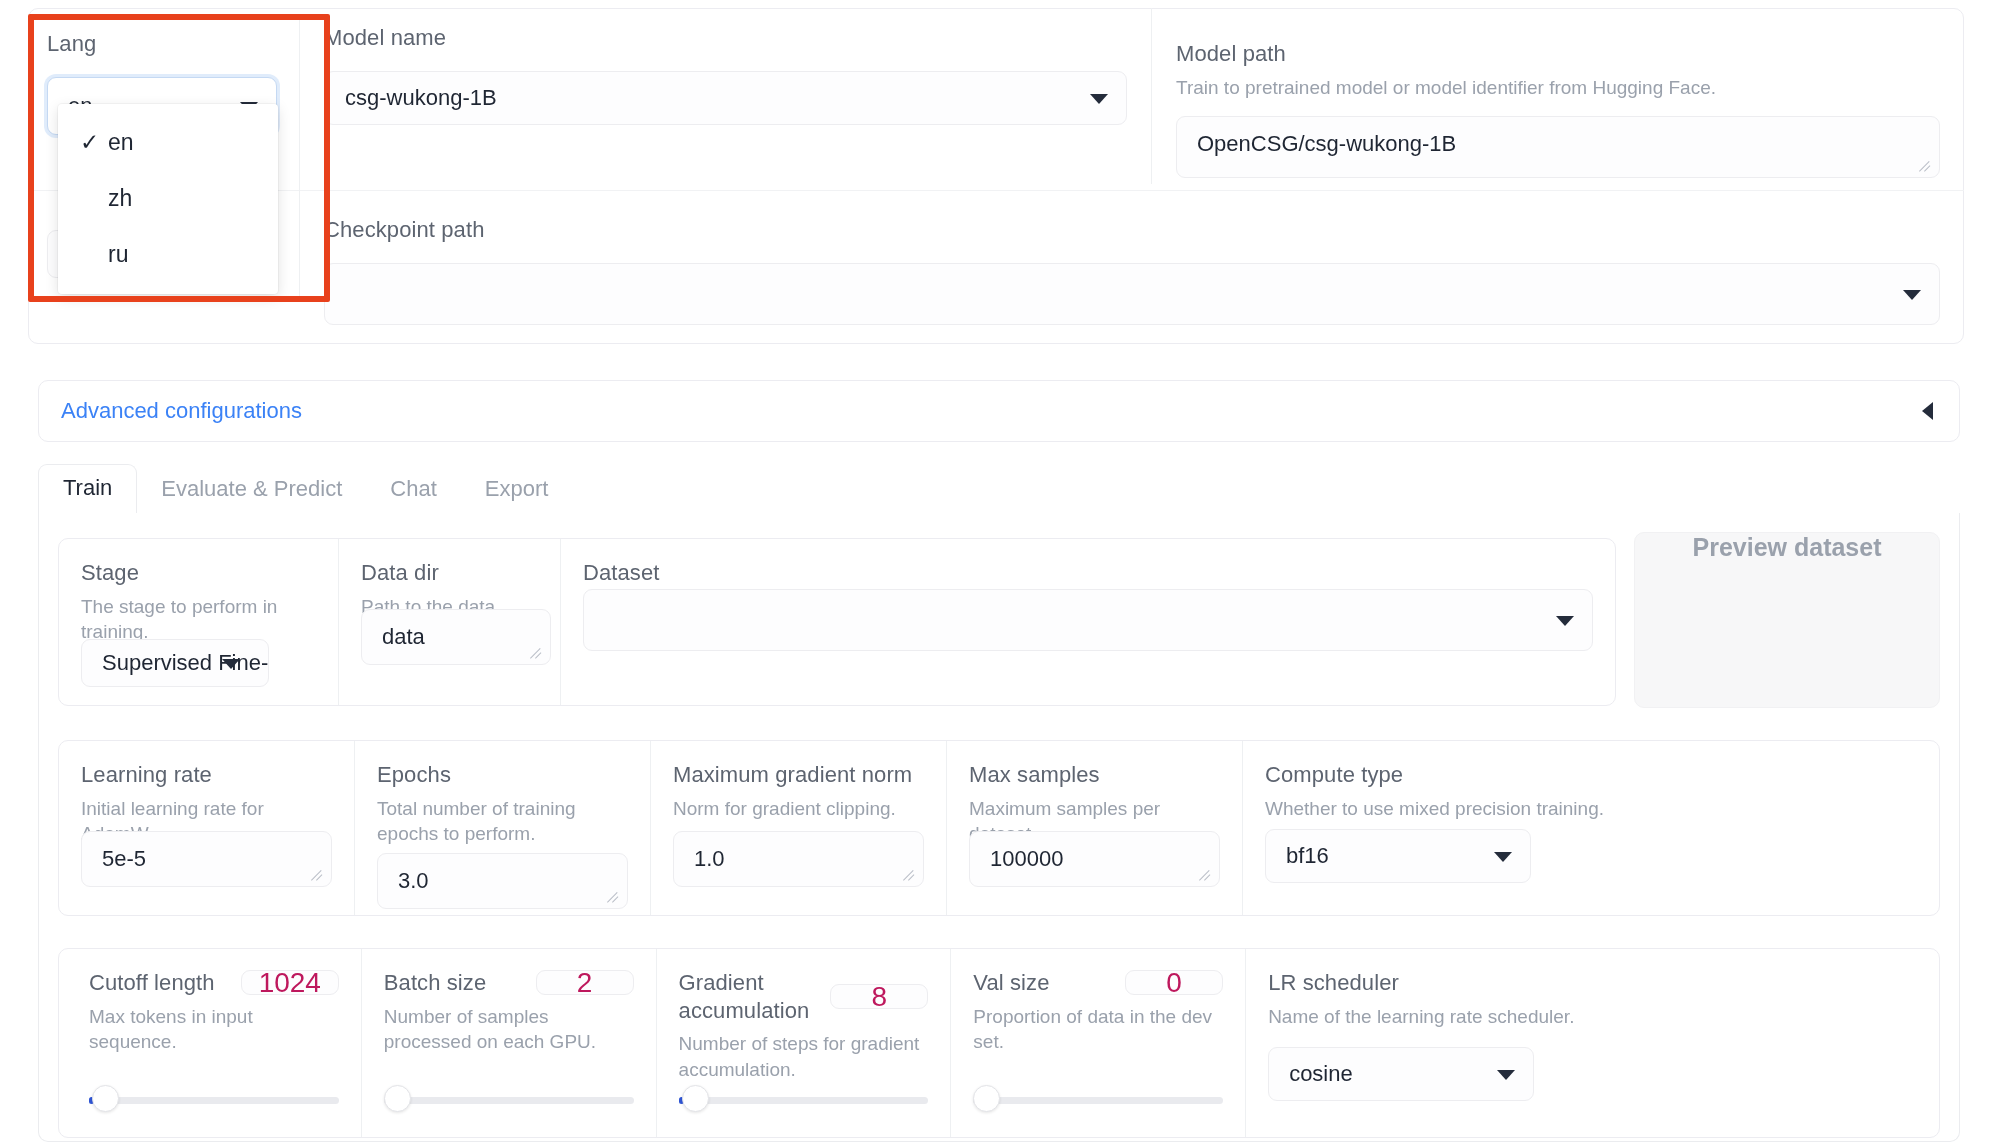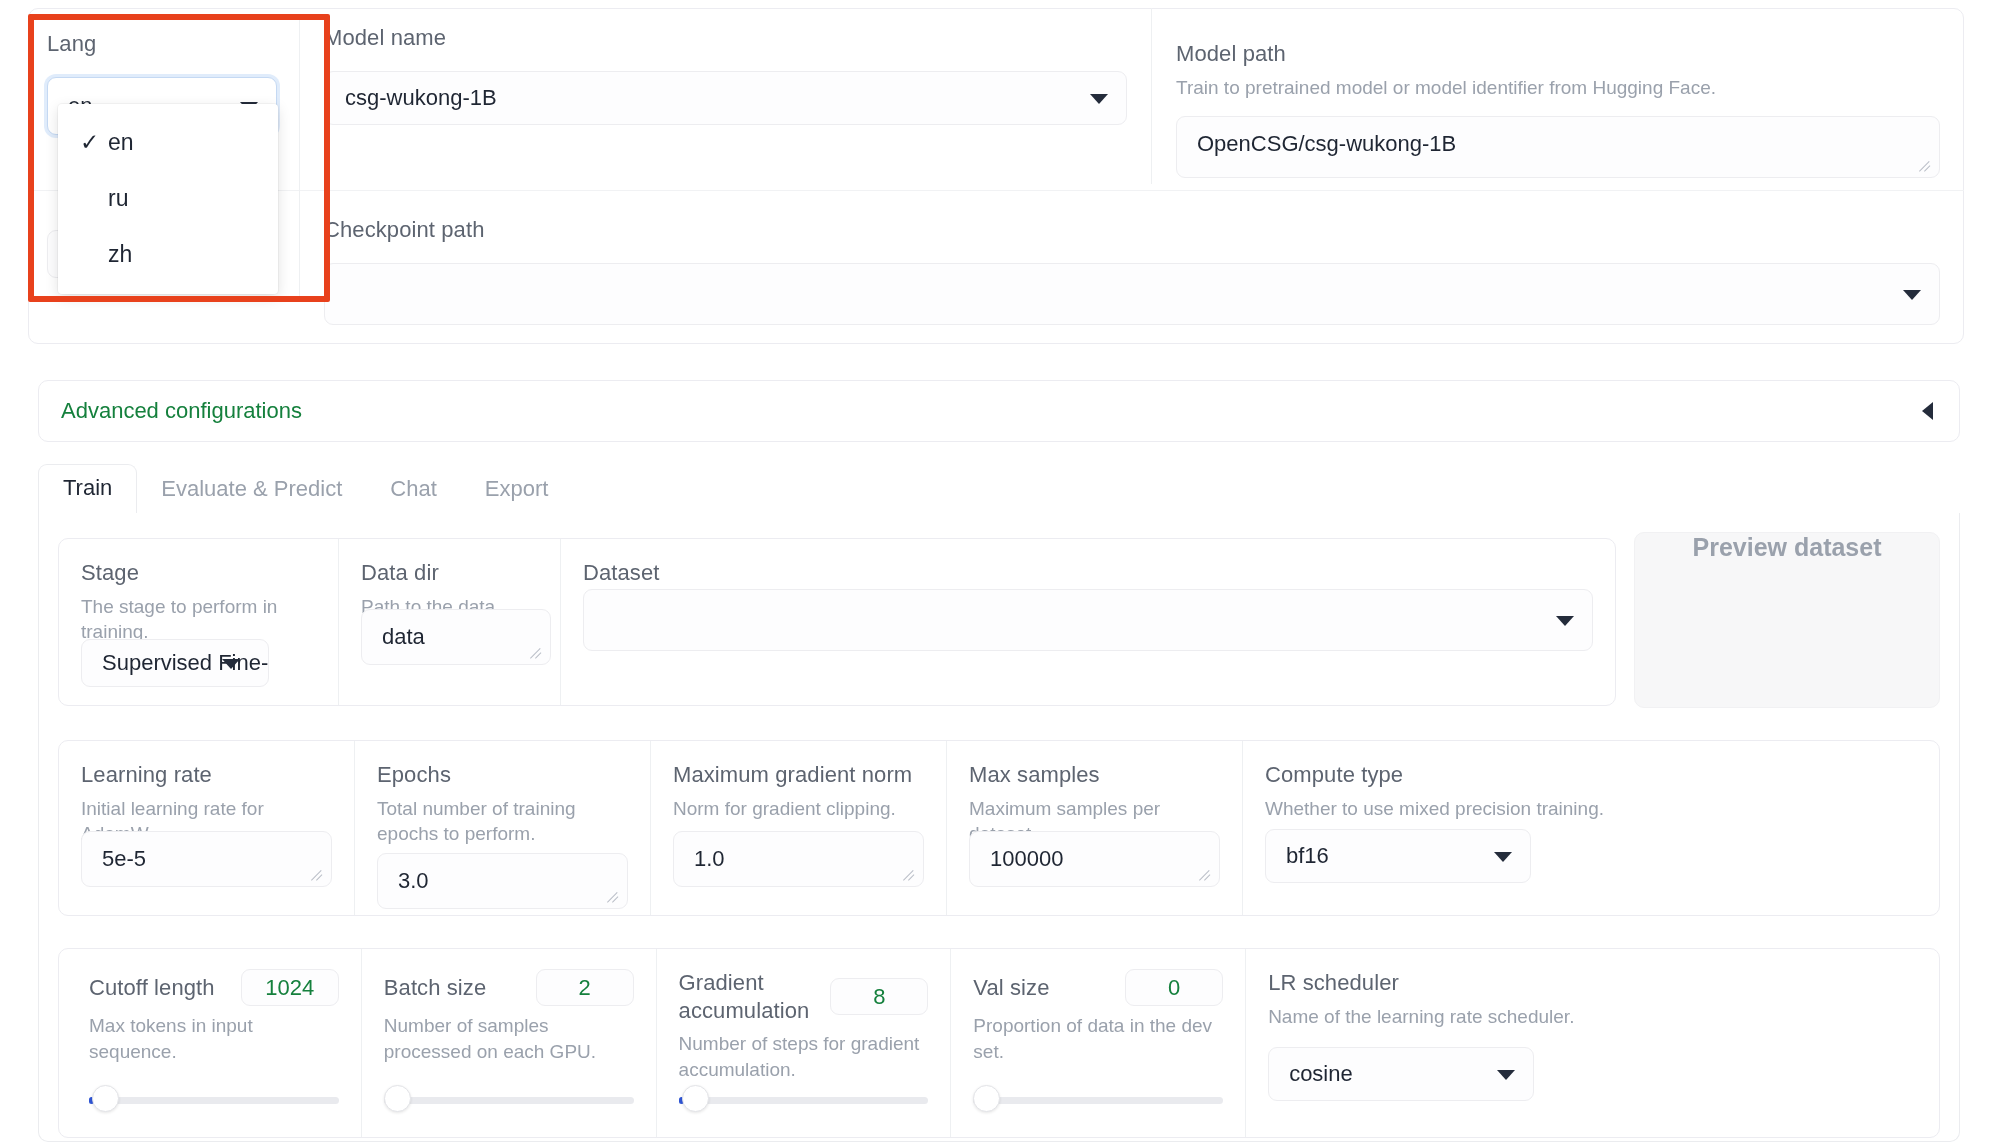--- a/index.html
+++ b/index.html
@@ -181,21 +181,21 @@
     left: 38px; top: 380px;
     width: 1922px; height: 62px;
     background: #ffffff;
     border: 1px solid #ececf1;
     border-radius: 10px;
     display: flex;
     align-items: center;
     justify-content: space-between;
     padding: 0 26px 0 22px;
   }
-  .advanced-label { font-size: 22px; color: #15803d; }
+  .advanced-label { font-size: 22px; color: #3b82f6; }
 
   
   .tabs {
     position: absolute;
     left: 38px; top: 462px;
     width: 1922px; height: 52px;
     border-bottom: 1px solid #ebecef;
     display: flex;
     align-items: flex-end;
   }
@@ -298,24 +298,24 @@
   .row3 .c4 { width: 296px; }
   .row3 .c5 { width: 696px; }
   .slider-head {
     display: flex; align-items: center; justify-content: space-between;
   }
   .num-pill {
     border: 1px solid #ededf0;
     border-radius: 9px;
     background: #fdfdfe;
     min-width: 98px;
-    height: 37px;
+    height: 25px;
     display: flex; align-items: center; justify-content: center;
-    font-size: 22px;
-    color: #15803d;
+    font-size: 28px;
+    color: #be185d;
   }
   .slider {
     position: absolute;
     left: 22px; right: 22px;
     bottom: 34px;
     height: 8px;
   }
   .slider .track {
     position: absolute;
     left: 0; right: 0; top: 2px;
@@ -363,25 +363,25 @@
     </div>
   </div>
 
   <div class="lang-menu">
     <div class="lang-opt">
       <span class="check">✓</span>
       <span>en</span>
     </div>
     <div class="lang-opt">
       <span class="check"></span>
-      <span>ru</span>
+      <span>zh</span>
     </div>
     <div class="lang-opt">
       <span class="check"></span>
-      <span>zh</span>
+      <span>ru</span>
     </div>
   </div>
 
   <div class="grp-finetune">
     <div class="ft-dd dropdown">
       <span>lora</span>
       <span class="caret"></span>
     </div>
   </div>
 

